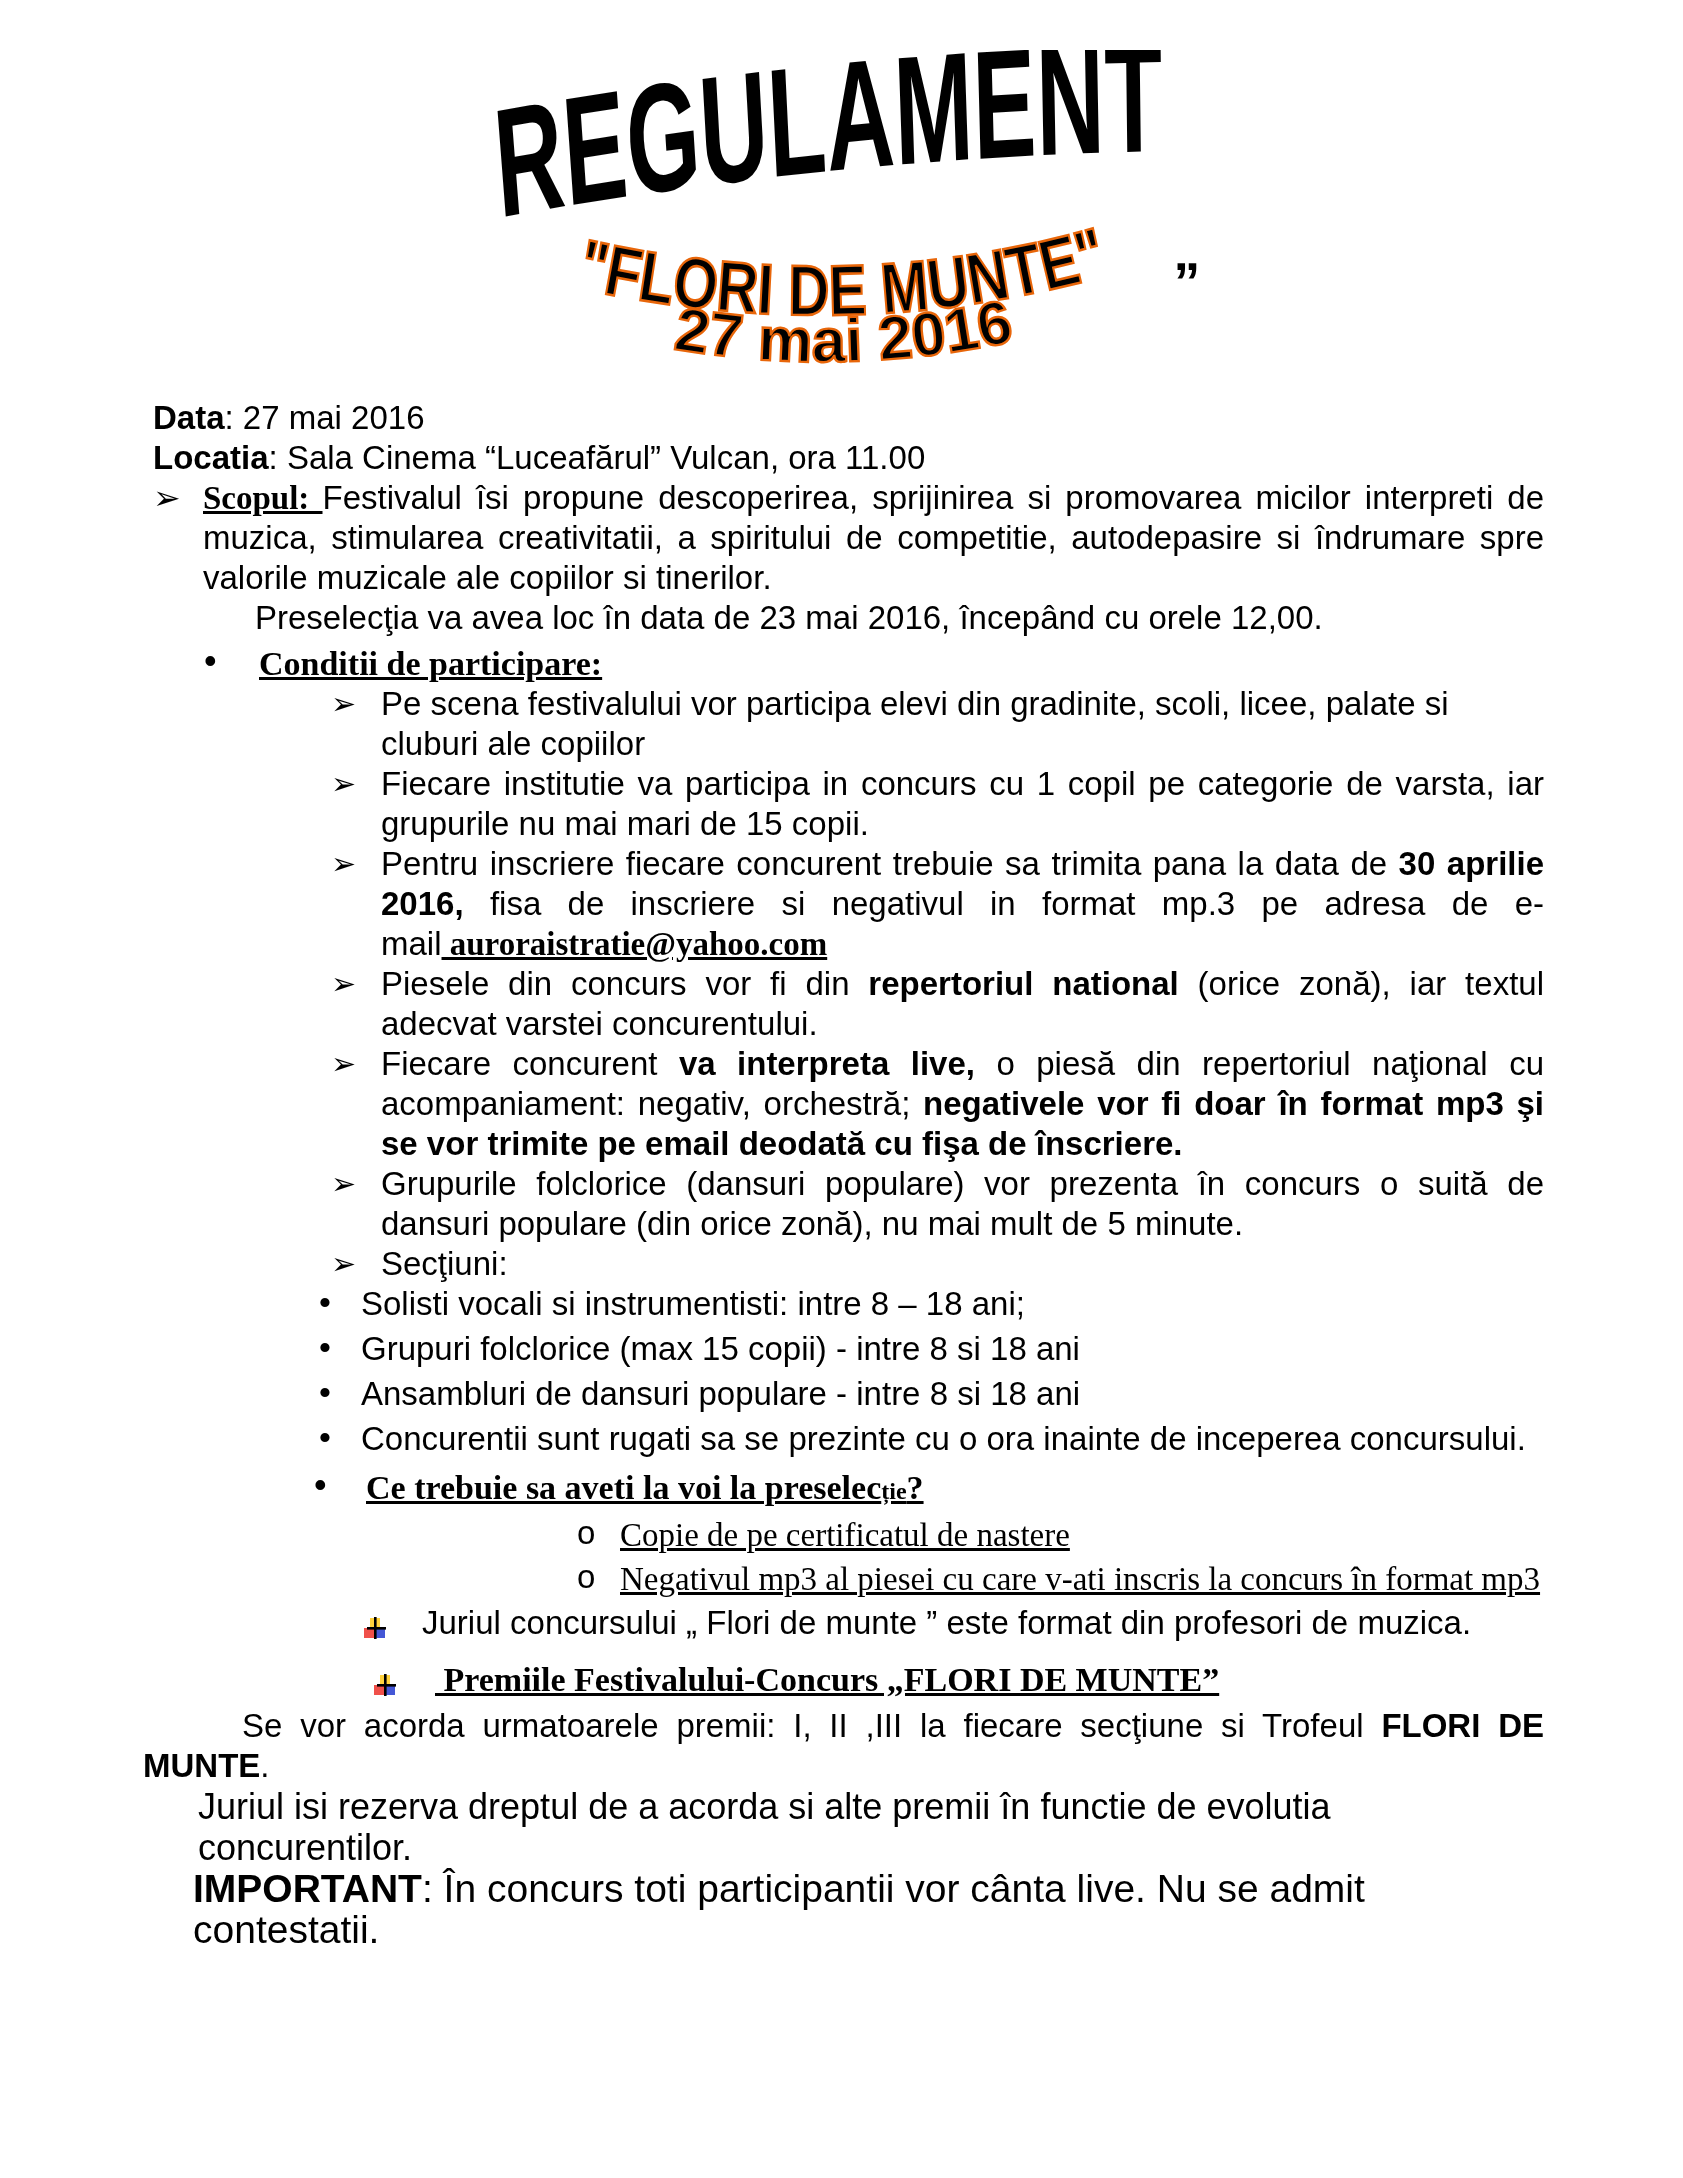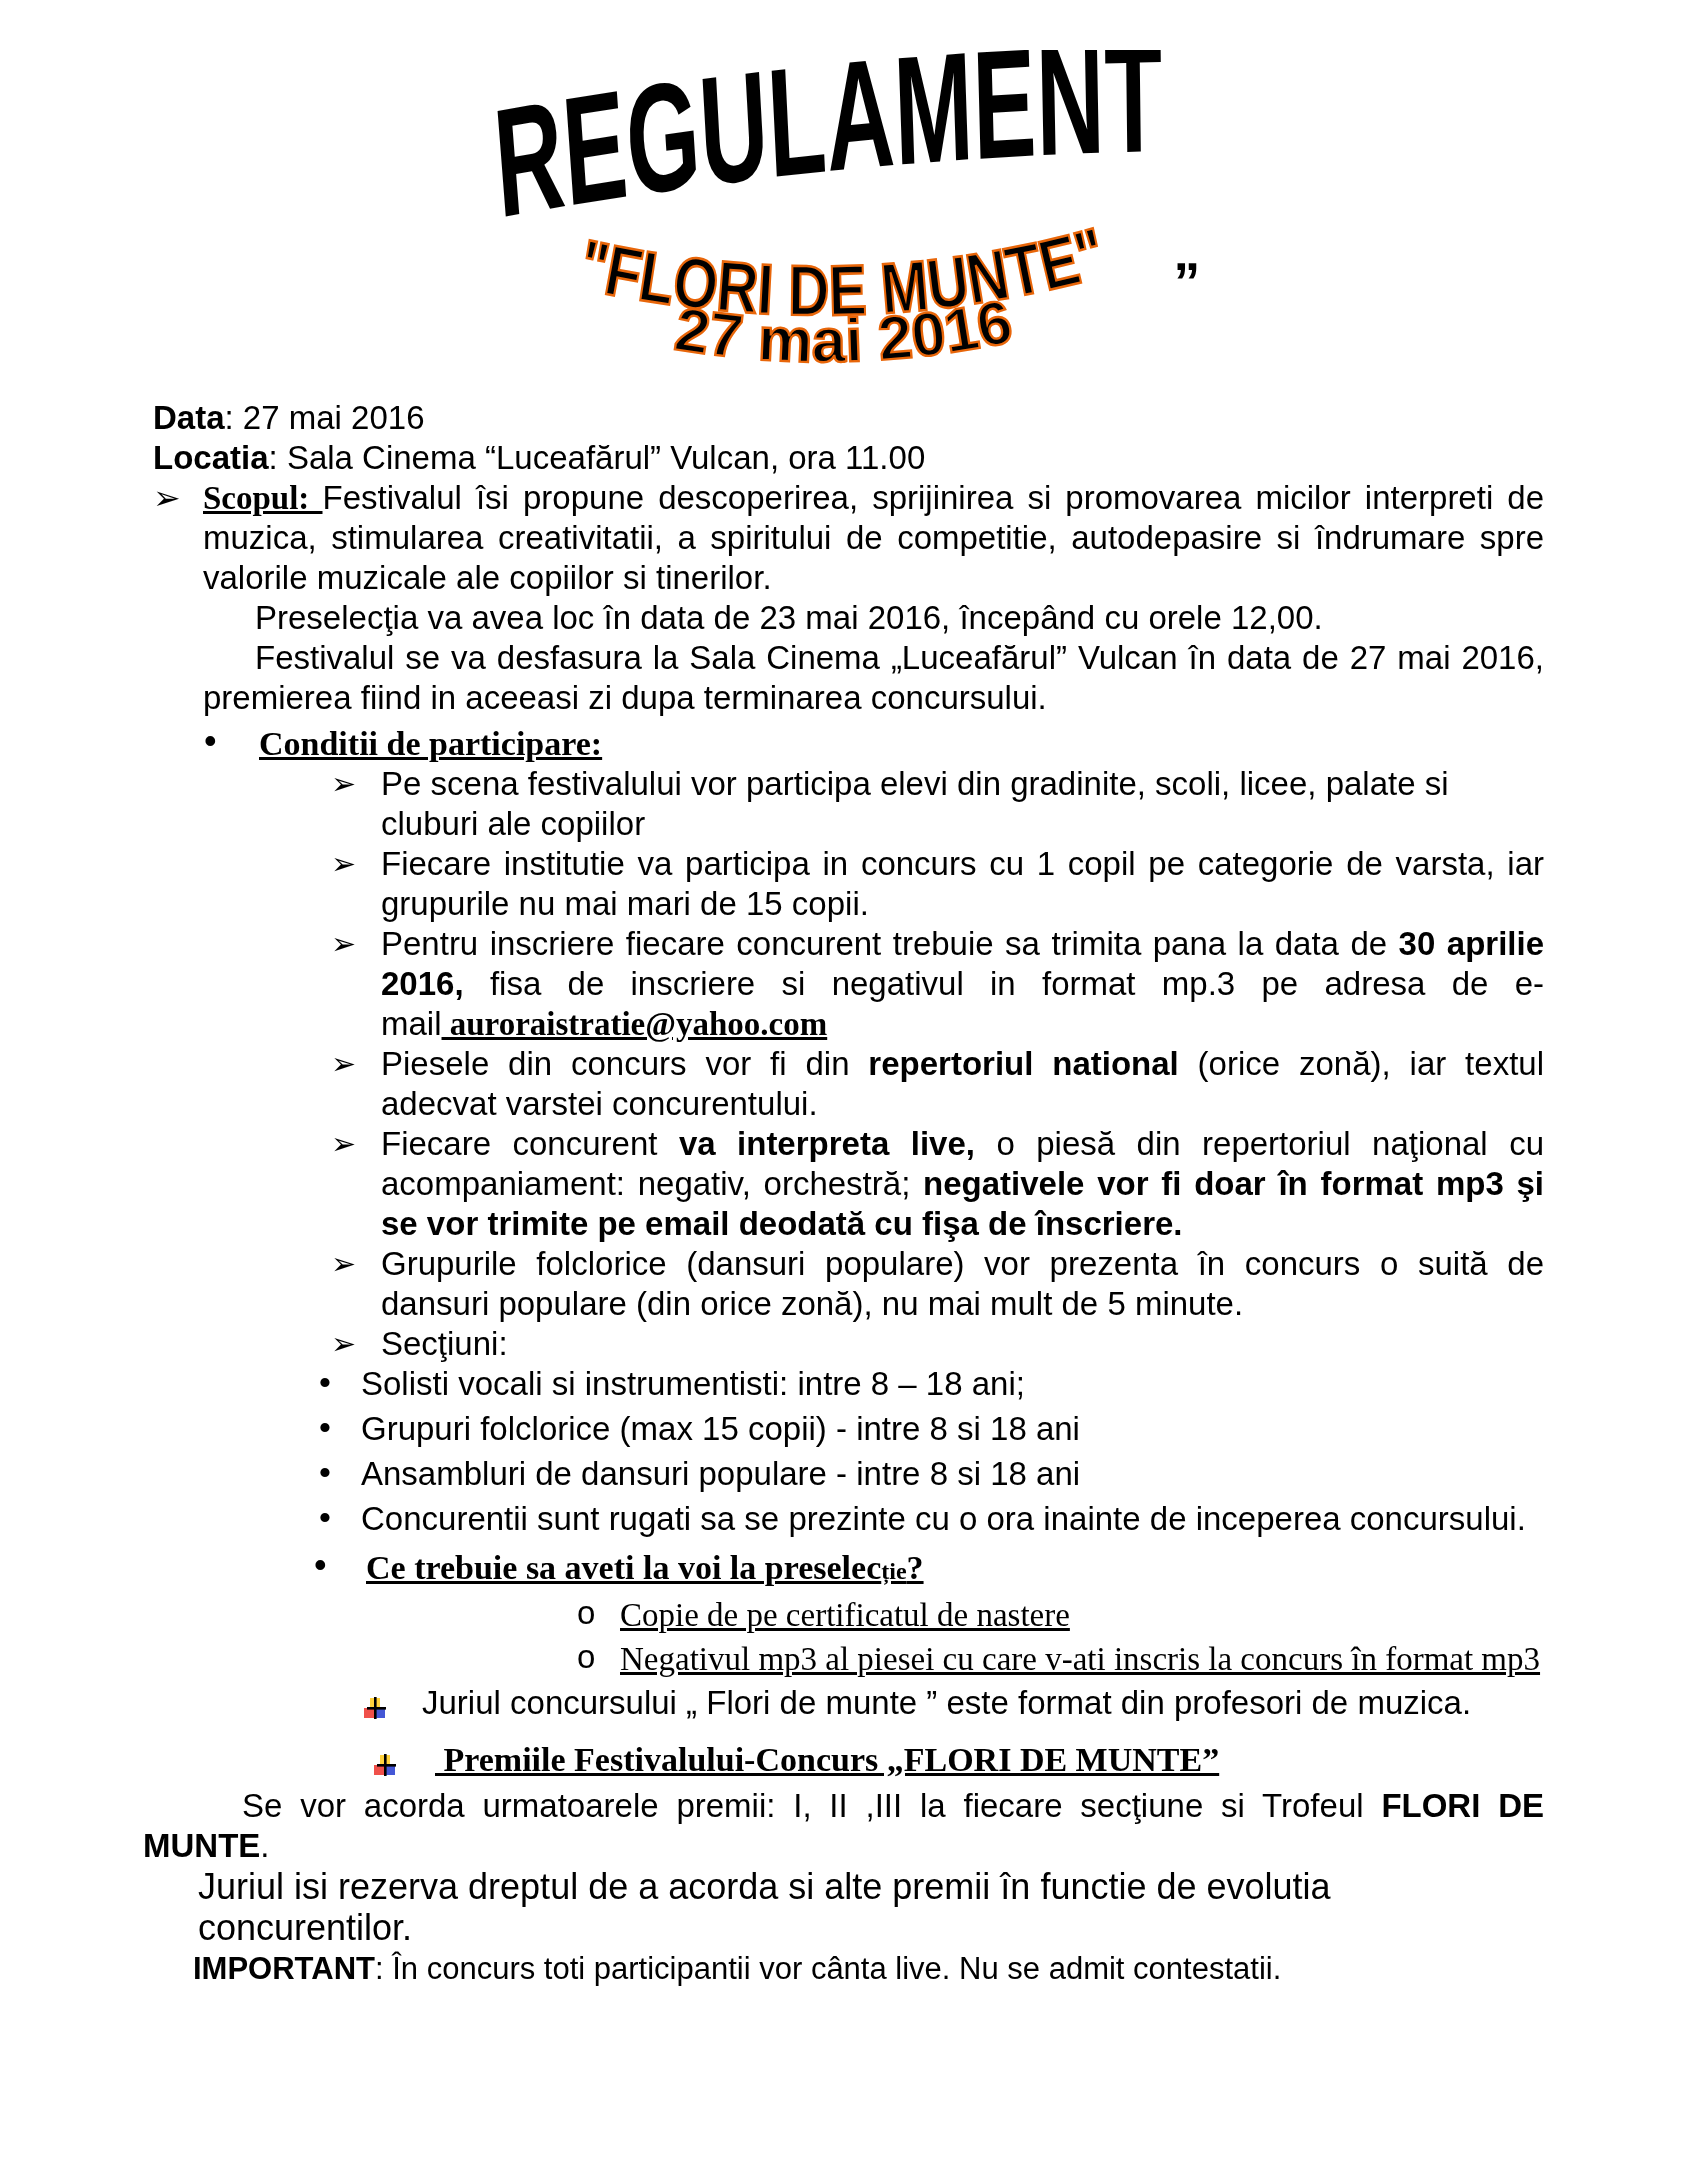--- a/index.html
+++ b/index.html
@@ -34,21 +34,21 @@
   .ce-heading .blt{position:absolute;left:161px;top:-2px;font-size:36px;}
   .small-tie{font-size:24px;}
   .o-item{position:relative;padding-left:467px;margin-bottom:4px;}
   .o-item .blt{position:absolute;left:424px;top:-2px;}
   .plus-item{position:relative;padding-left:269px;}
   .plus-item .icon{position:absolute;left:210px;top:7px;}
   .premii-item{position:relative;padding-left:282px;font-size:34px;margin-top:16px;margin-bottom:6px;}
   .premii-item .icon{position:absolute;left:220px;top:7px;}
   .final-p1{margin-left:-10px;text-indent:99px;}
   .final-p2{margin-left:45px;font-size:36px;line-height:41px;}
-  .final-p3{margin-left:40px;font-size:31px;line-height:41px;}
+  .final-p3{margin-left:40px;font-size:39px;line-height:41px;}
 </style>
 </head>
 <body>
 
 <div class="page">
 
   <svg class="wordart-svg" width="752" height="376" viewBox="0 0 760 380">
     <defs>
       <path id="arcTitle" d="M 35,113 Q 370,72 715,68"></path>
       <path id="arcSub" d="M 112,240 Q 390,302 655,226"></path>
@@ -72,21 +72,20 @@
 
     <div class="meta-line"><b>Data</b><span>: 27 mai 2016</span></div>
     <div class="meta-line"><b>Locatia</b><span>: Sala Cinema “Luceafărul” Vulcan, ora 11.00</span></div>
 
     <div class="scopul jst">
       <span class="blt">➢</span>
       <span class="b u">Scopul:&nbsp;</span><span>Festivalul îsi propune descoperirea, sprijinirea si promovarea micilor interpreti de muzica, stimularea creativitatii, a spiritului de competitie, autodepasire si îndrumare spre valorile muzicale ale copiilor si tinerilor.</span>
     </div>
 
     <div class="p-indent">Preselecţia va avea loc în data de 23 mai 2016, începând cu orele 12,00.</div>
-    <div class="p-indent jst">Festivalul se va desfasura la Sala Cinema „Luceafărul” Vulcan în data de 27 mai 2016, premierea fiind in aceeasi zi dupa terminarea concursului.</div>
 
     <div class="h-conditii">
       <span class="blt">•</span>
       <span class="b u">Conditii de participare:</span>
     </div>
 
     <div class="arrow-item">
       <span class="blt">➢</span>
       <span>Pe scena festivalului vor participa elevi din gradinite, scoli, licee, palate si cluburi ale copiilor</span>
     </div>

